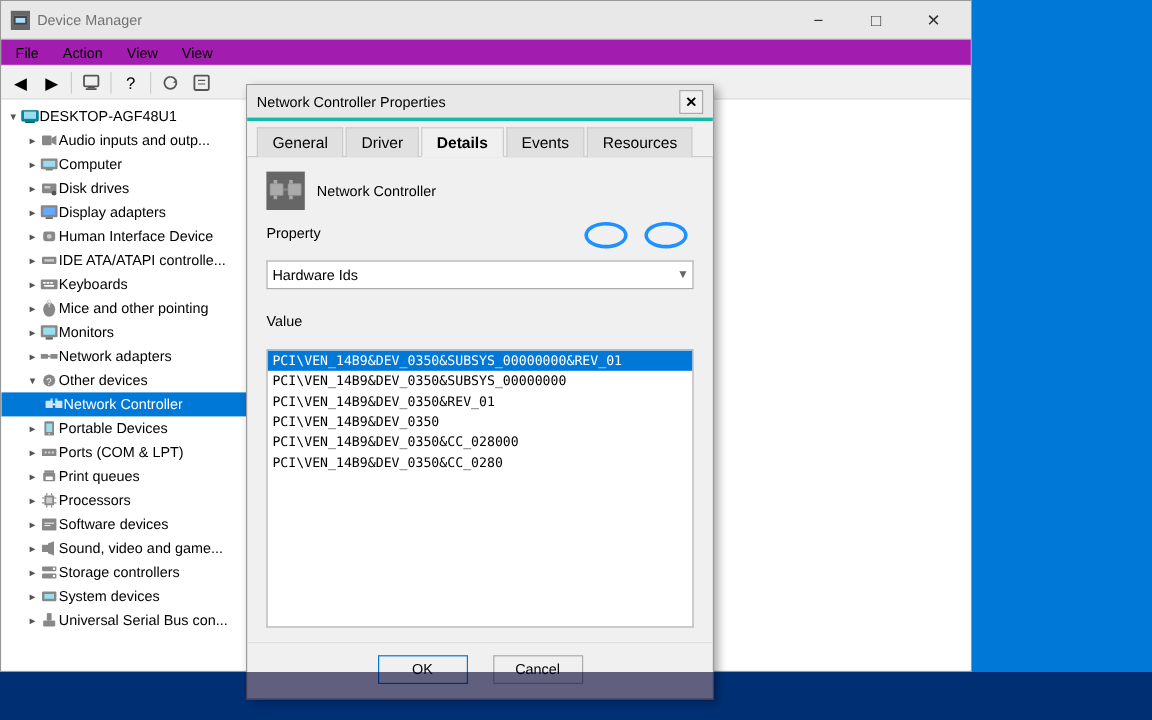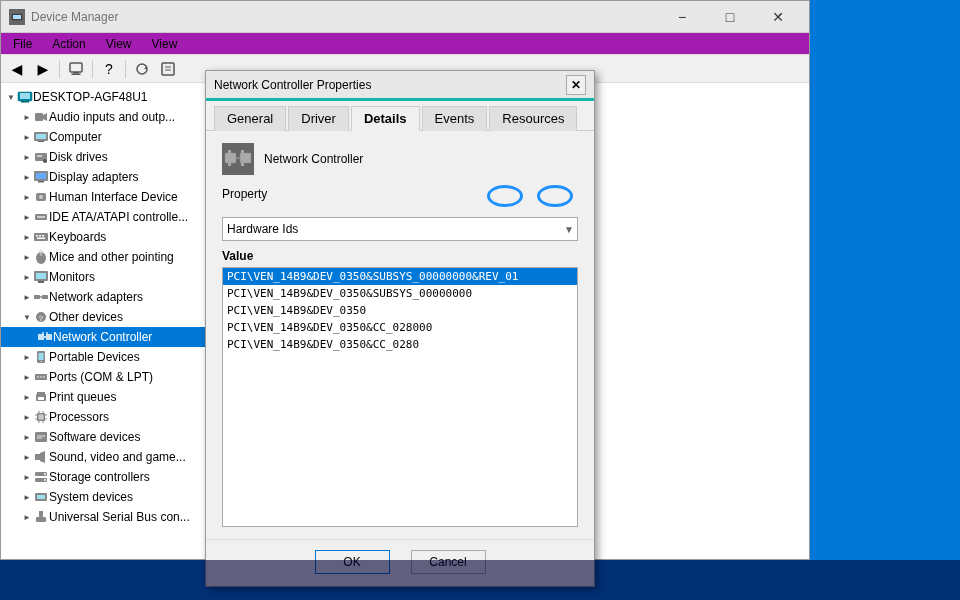--- a/index.html
+++ b/index.html
@@ -277,43 +277,42 @@
       background: white;
       padding: 0 4px;
       font-size: 12px;
       appearance: none;
       -webkit-appearance: none;
       position: relative;
     }
 
     .select-wrapper {
       position: relative;
-      margin-bottom: 8px;
+      margin-bottom: 20px;
     }
 
     .select-wrapper::after {
       content: '▼';
       position: absolute;
       right: 4px;
       top: 50%;
       transform: translateY(-50%);
       font-size: 10px;
       pointer-events: none;
       color: #666;
     }
 
     .value-label {
       font-size: 12px;
-      margin-bottom: 4px;
-      font-weight: bold;
+      margin-bottom: 16px;
     }
 
     .value-list {
       width: 100%;
-      height: 260px;
+      height: 232px;
       border: 1px solid #aaa;
       background: white;
       overflow-y: auto;
       font-size: 11px;
       font-family: Consolas, monospace;
     }
 
     .value-list-item {
       padding: 2px 4px;
       cursor: default;
@@ -715,20 +714,21 @@
           <option>Device Description</option>
           <option>Class</option>
           <option>Driver</option>
         </select>
       </div>
 
       <div class="value-label">Value</div>
       <div class="value-list">
         <div class="value-list-item">PCI\VEN_14B9&amp;DEV_0350&amp;SUBSYS_00000000&amp;REV_01</div>
         <div class="value-list-item">PCI\VEN_14B9&amp;DEV_0350&amp;SUBSYS_00000000</div>
+        <div class="value-list-item">PCI\VEN_14B9&amp;DEV_0350&amp;REV_01</div>
         <div class="value-list-item">PCI\VEN_14B9&amp;DEV_0350</div>
         <div class="value-list-item">PCI\VEN_14B9&amp;DEV_0350&amp;CC_028000</div>
         <div class="value-list-item">PCI\VEN_14B9&amp;DEV_0350&amp;CC_0280</div>
       </div>
     </div>
 
     <div class="modal-footer">
       <button class="dialog-btn default">OK</button>
       <button class="dialog-btn">Cancel</button>
     </div>

